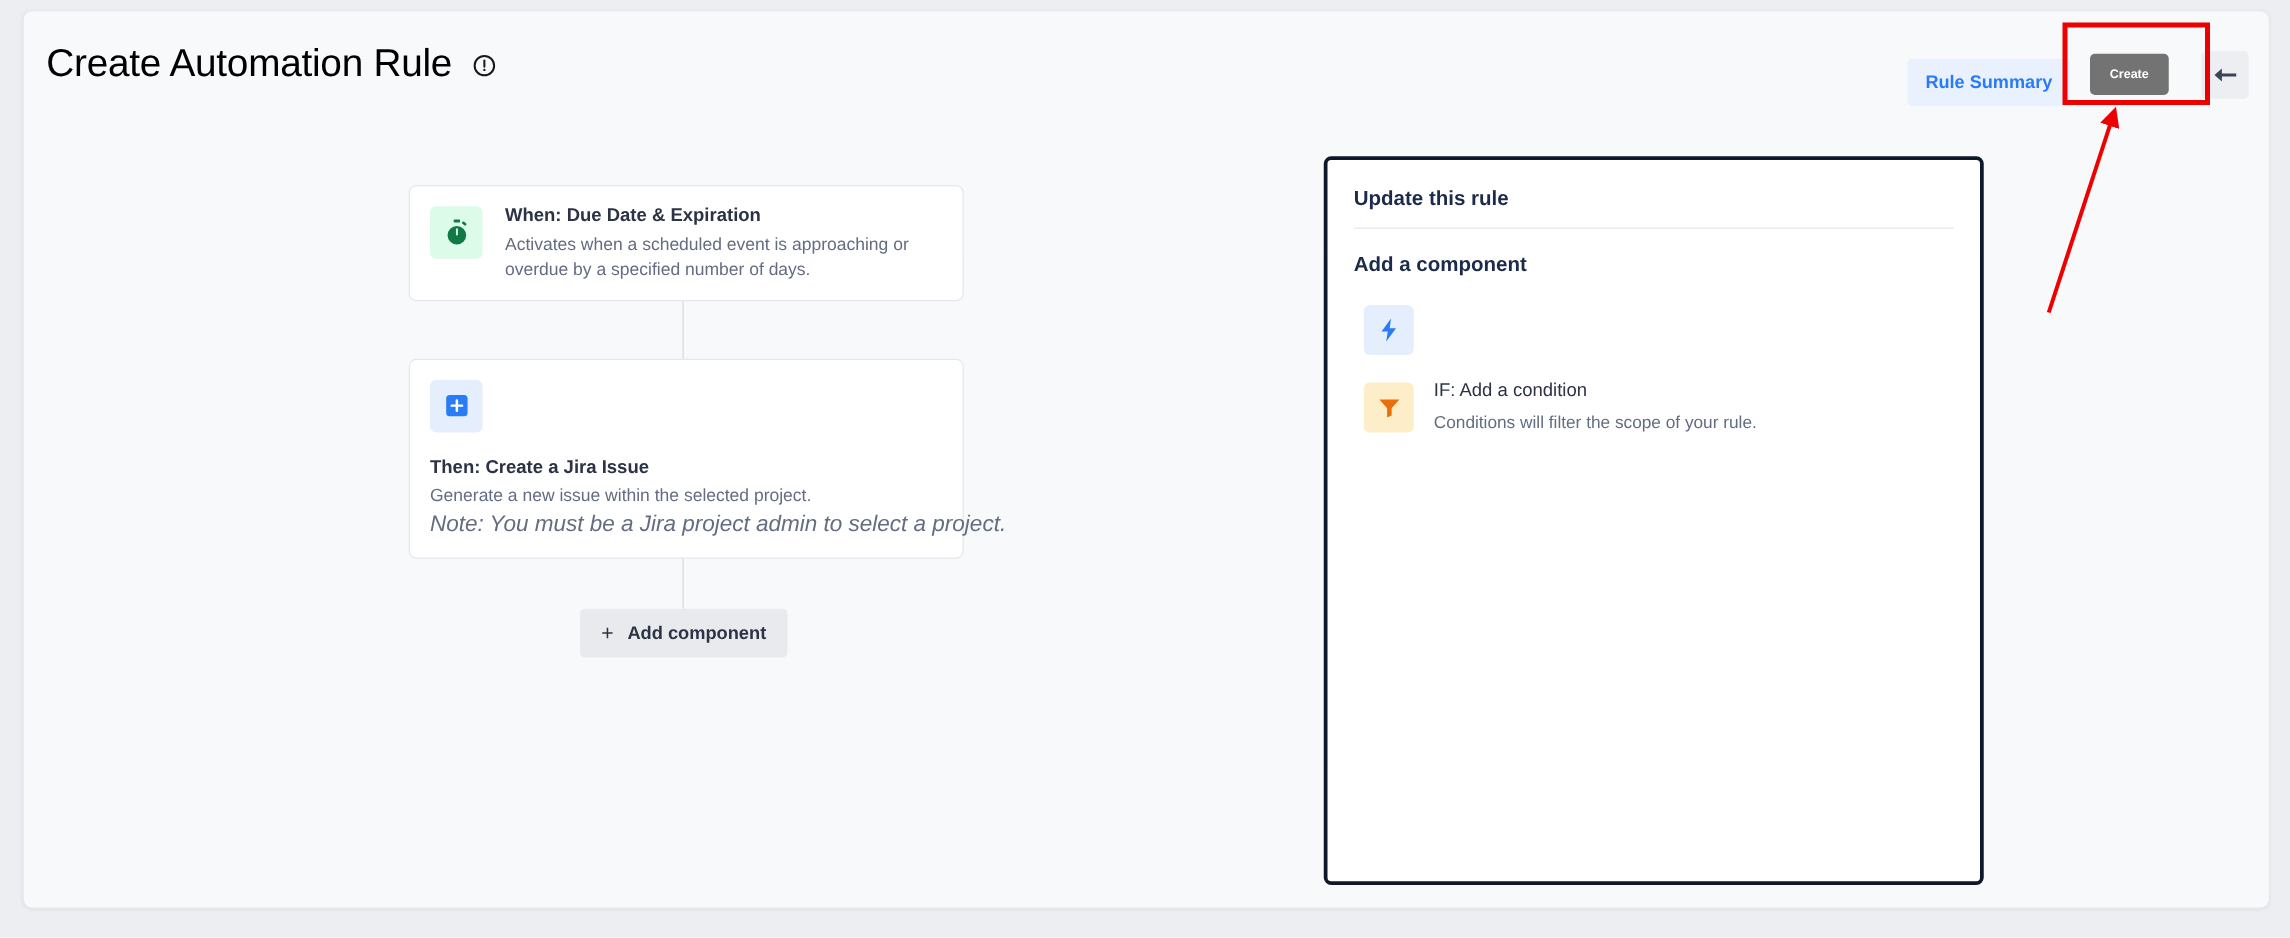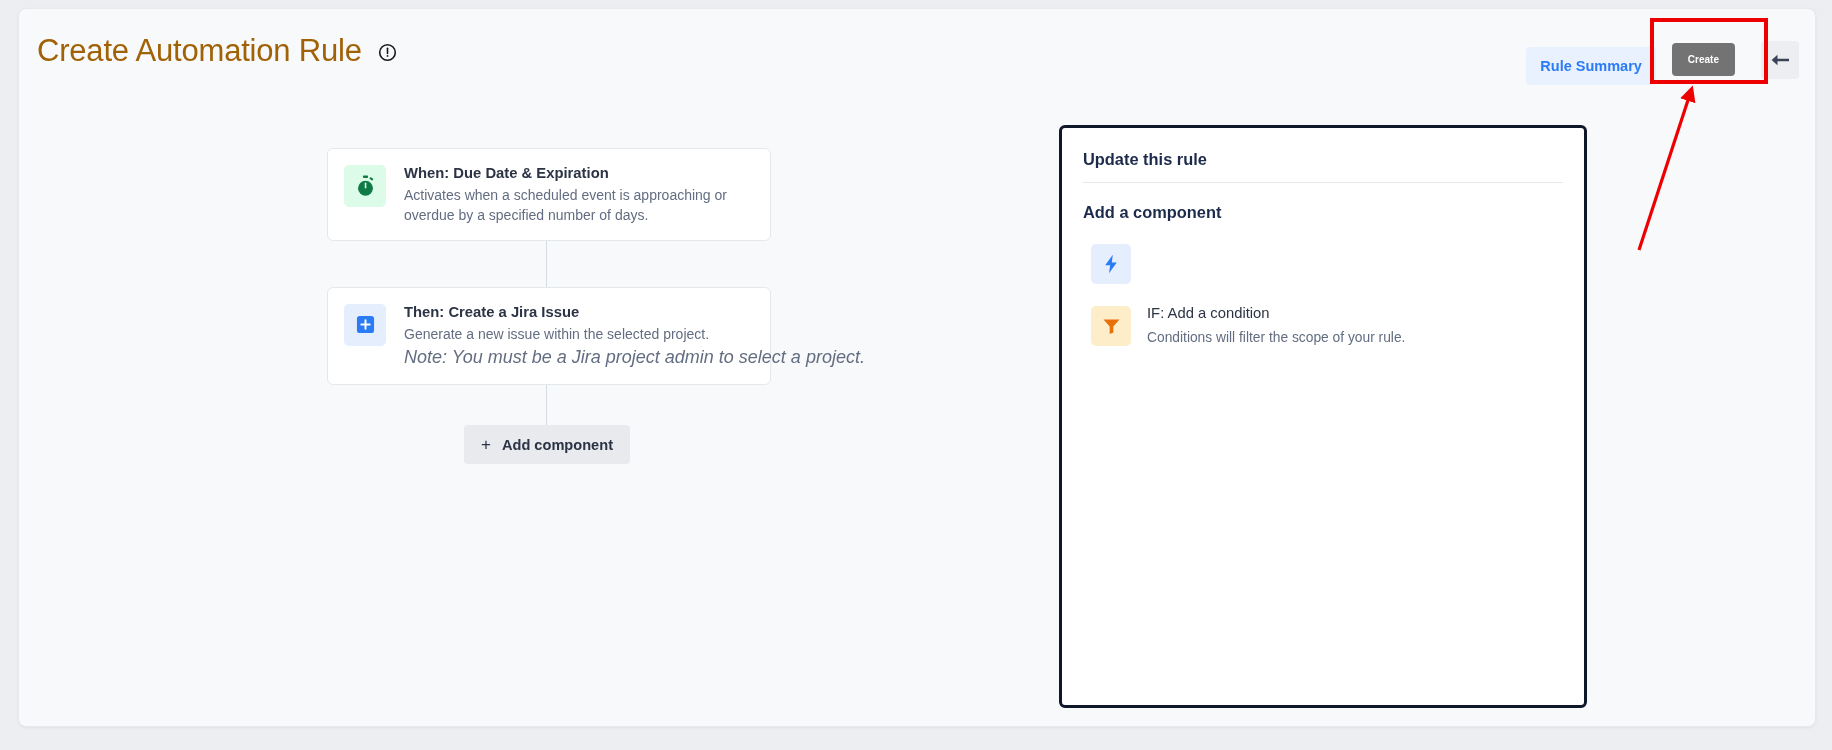--- a/index.html
+++ b/index.html
@@ -40,21 +40,21 @@
     position: absolute;
     left: 18px;
     top: 26px;
     display: flex;
     align-items: center;
     gap: 16px;
   }
   .page-title {
     font-size: 31px;
     font-weight: 400;
-    color: #a16207;
+    color: #000000;
     letter-spacing: -0.2px;
     line-height: 1;
     white-space: nowrap;
   }
   .info-icon {
     width: 19px;
     height: 19px;
     display: inline-block;
     flex: none;
     margin-top: 3px;
@@ -125,21 +125,21 @@
     border: 1px solid #e4e7ec;
     border-radius: 6px;
     padding: 14px 16px;
     display: flex;
     gap: 18px;
     align-items: flex-start;
     box-sizing: border-box;
     z-index: 2;
   }
   .rule-card.card-trigger { width: 444px; }
-  .rule-card.card-action  { width: 444px; }
+  .rule-card.card-action  { width: 444px; flex-direction: column; }
 
   .card-icon {
     width: 42px;
     height: 42px;
     border-radius: 5px;
     flex: none;
     display: flex;
     align-items: center;
     justify-content: center;
     margin-top: 2px;

